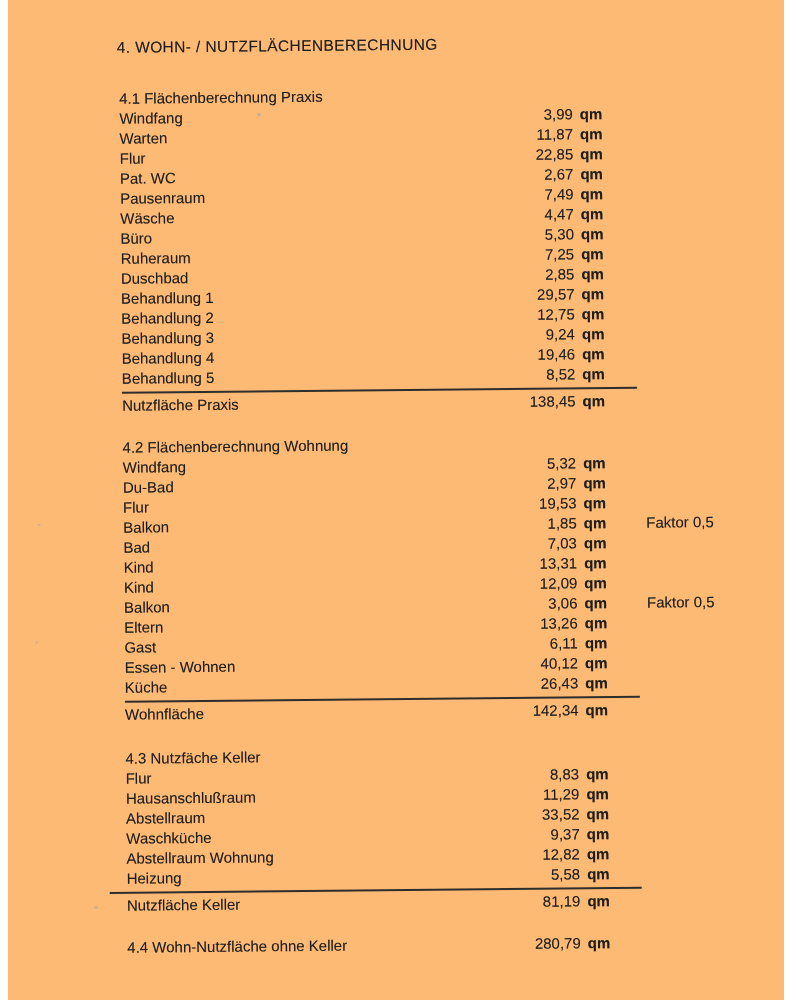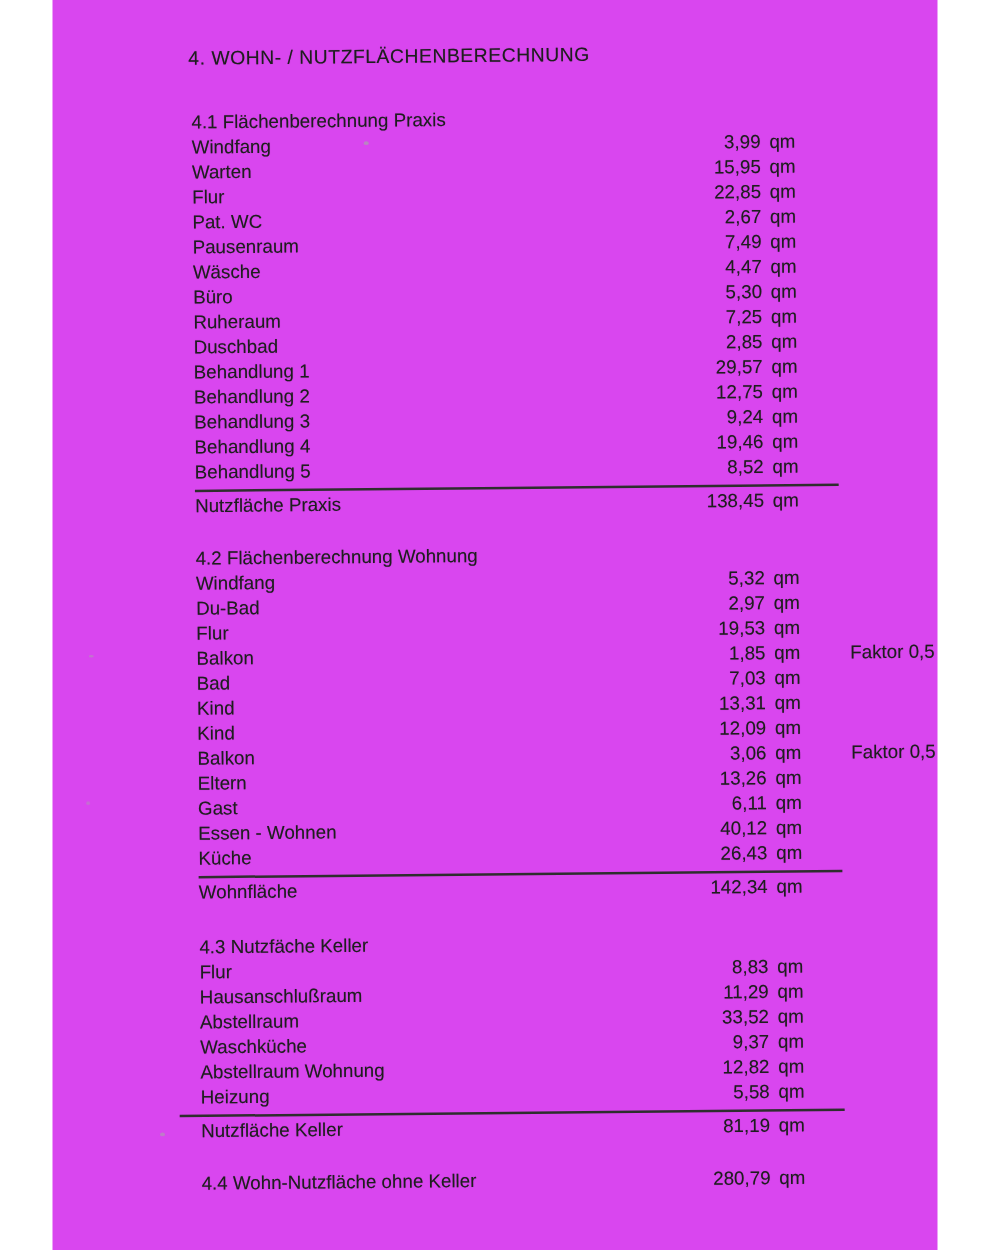--- a/index.html
+++ b/index.html
@@ -1,21 +1,21 @@
 <!DOCTYPE html>
 <html><head>
 <meta charset="utf-8">
 <style>
   html, body { margin: 0; padding: 0; background: #ffffff; }
   .page {
     position: relative;
-    width: 708px;
+    width: 776px;
     height: 1000px;
     margin: 0 auto;
-    background: #d946ef;
+    background: #fdba74;
     overflow: hidden;
     font-family: "Liberation Sans", sans-serif;
     color: #1e1e1e;
   }
   
   .rot {
     position: absolute;
     inset: 0;
     transform: rotate(-0.55deg);
     transform-origin: 400px 500px;
@@ -42,21 +42,21 @@
   .row, .total-row, .summary-row {
     display: grid;
     grid-template-columns: 1fr 130px 112px;
     align-items: baseline;
     font-size: 15px;
     height: 20px;
     text-shadow: 0 0 0.6px rgba(25,25,25,0.4);
   }
   .row .lbl, .total-row .lbl { white-space: nowrap; }
   .val { text-align: right; white-space: nowrap; }
-  .unit { display: inline-block; margin-left: 7px; }
+  .unit { display: inline-block; margin-left: 7px; font-weight: bold; }
   .note { padding-left: 40px; white-space: nowrap; }
   .divider {
     width: 515px;
     margin-left: 115px;
     margin-top: 2px;
     border-top: 2.5px solid #2e2e2e;
   }
   .divider.ext { width: 532px; margin-left: 98px; }
   .total-row { margin-left: 115px; width: 595px; padding-top: 3px; }
   .summary-row { margin: 22px 0 0 115px; width: 595px; }
@@ -77,21 +77,21 @@
         <section>
           <div class="sec-heading">4.1 Flächenberechnung Praxis</div>
           <div class="rows">
             <div class="row">
               <span class="lbl">Windfang</span>
               <span class="val"><span class="num">3,99</span><span class="unit">qm</span></span>
               <span class="note"></span>
             </div>
             <div class="row">
               <span class="lbl">Warten</span>
-              <span class="val"><span class="num">15,95</span><span class="unit">qm</span></span>
+              <span class="val"><span class="num">11,87</span><span class="unit">qm</span></span>
               <span class="note"></span>
             </div>
             <div class="row">
               <span class="lbl">Flur</span>
               <span class="val"><span class="num">22,85</span><span class="unit">qm</span></span>
               <span class="note"></span>
             </div>
             <div class="row">
               <span class="lbl">Pat. WC</span>
               <span class="val"><span class="num">2,67</span><span class="unit">qm</span></span>

